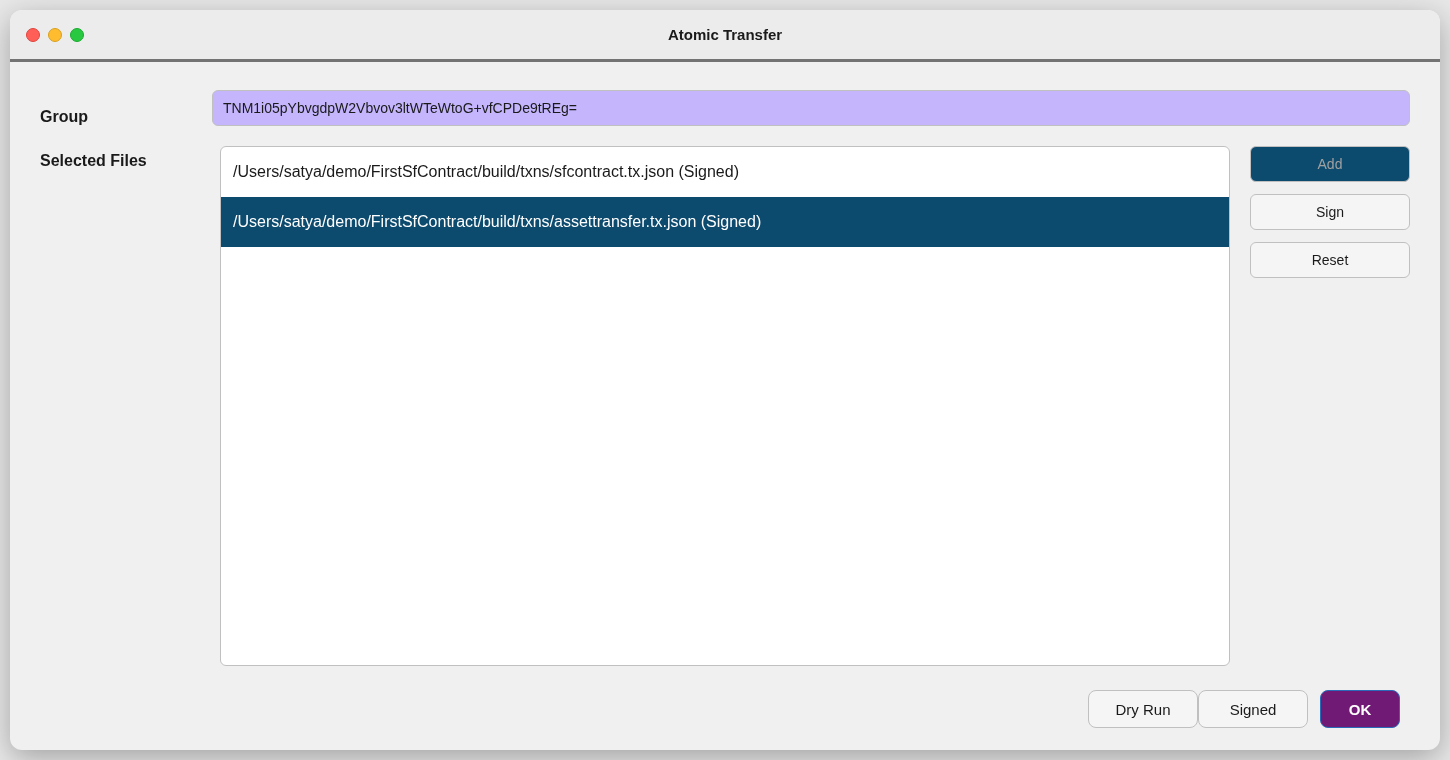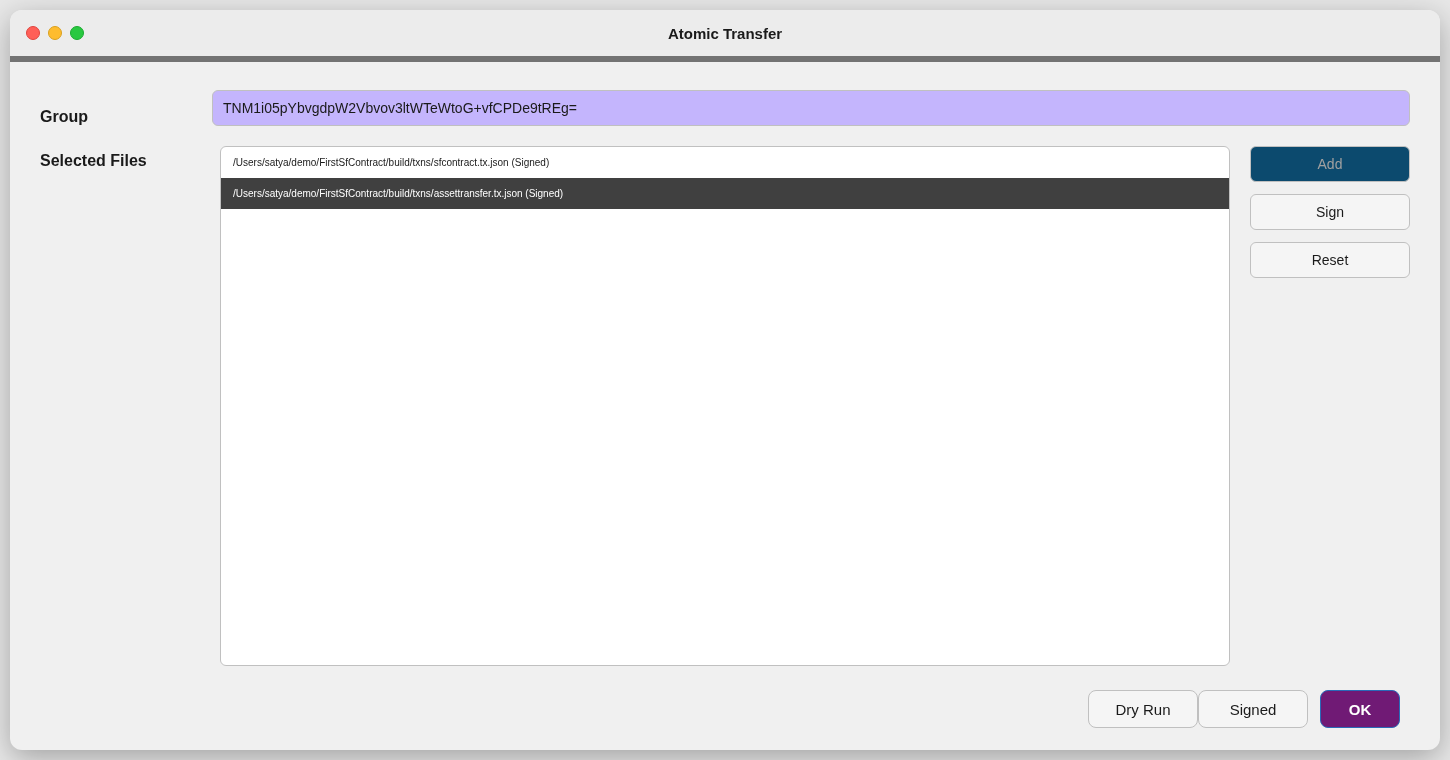--- a/index.html
+++ b/index.html
@@ -25,21 +25,21 @@
       border-radius: 12px;
       box-shadow: 0 8px 30px rgba(0,0,0,0.3);
       display: flex;
       flex-direction: column;
       overflow: hidden;
     }
 
     .title-bar {
       height: 52px;
       background: #ececec;
-      border-bottom: 6px solid #737373;
+      border-bottom: 3px solid #737373;
       display: flex;
       align-items: center;
       justify-content: center;
       position: relative;
       flex-shrink: 0;
     }
 
     .traffic-lights {
       position: absolute;
       left: 16px;
@@ -129,30 +129,30 @@
     .files-list-container {
       flex: 1;
       border: 1px solid #c0c0c0;
       border-radius: 6px;
       background: #ffffff;
       overflow: hidden;
       height: 520px;
     }
 
     .file-item {
-      padding: 10px 12px;
-      font-size: 10px;
+      padding: 16px 12px;
+      font-size: 16px;
       color: #1a1a1a;
       cursor: pointer;
       user-select: none;
       white-space: nowrap;
     }
 
     .file-item.selected {
-      background: #404040;
+      background: #0c4a6e;
       color: #ffffff;
     }
 
     .buttons-panel {
       display: flex;
       flex-direction: column;
       gap: 12px;
       width: 160px;
       flex-shrink: 0;
       padding-top: 0;

